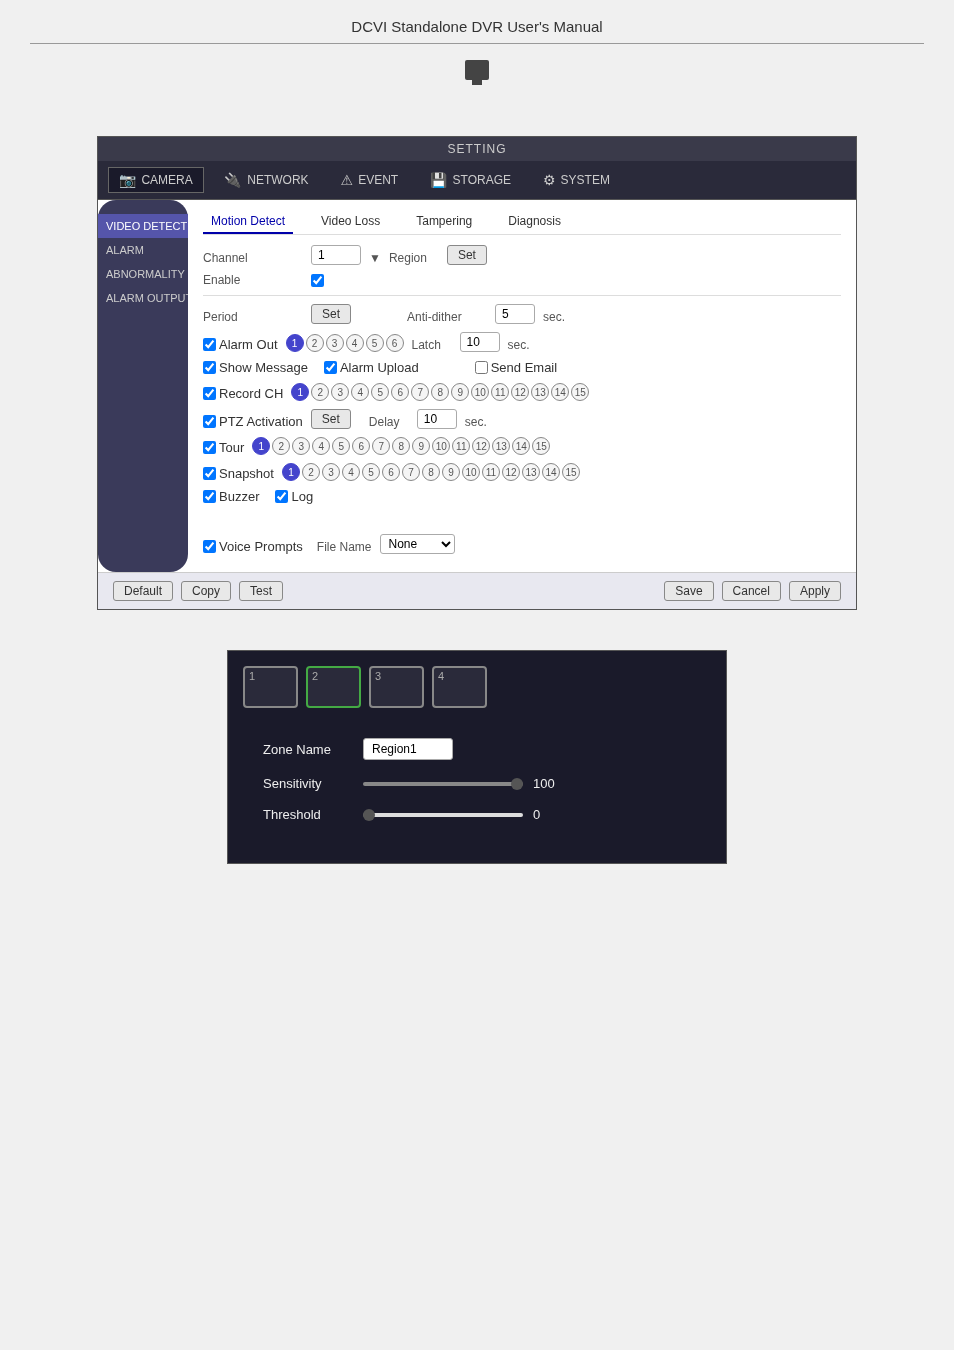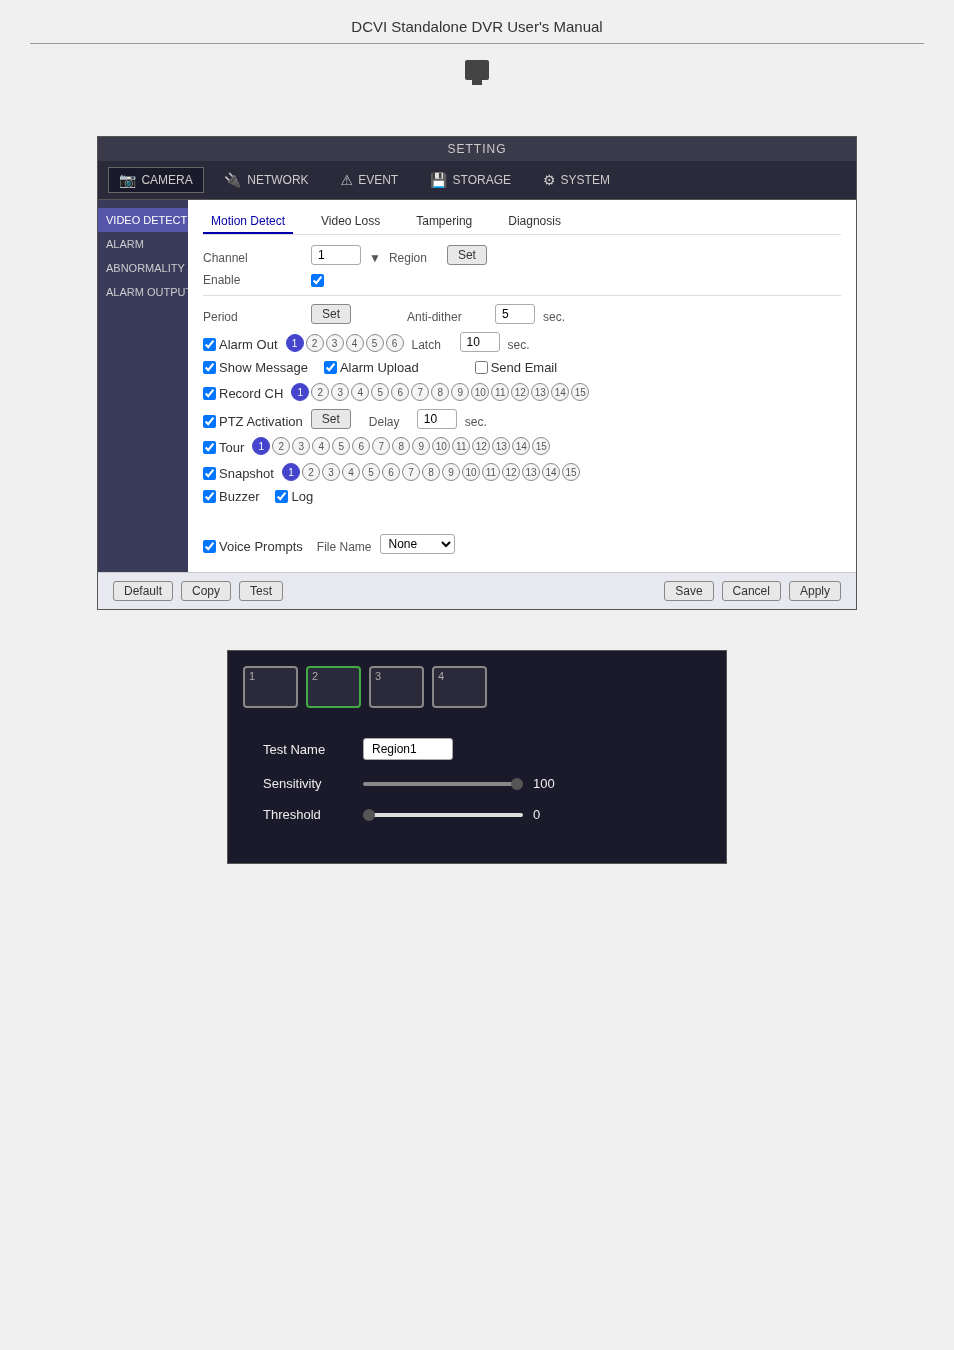--- a/index.html
+++ b/index.html
@@ -93,22 +93,23 @@
     
     .content-area {
       background: #fff;
       display: flex;
     }
 
     
     .sidebar {
       width: 90px;
       background: #3a3a5a;
-      padding: 8px 0;
+      padding: 14px 0;
       flex-shrink: 0;
+      border-radius: 18px;
     }
     .sidebar-item {
       color: #ccc;
       font-size: 11px;
       padding: 6px 8px;
       cursor: pointer;
       white-space: nowrap;
     }
     .sidebar-item.active {
       background: #5555aa;
@@ -598,21 +599,21 @@
       <span class="tab-num">3</span>
     </div>
     <div class="region-tab">
       <span class="tab-num">4</span>
     </div>
   </div>
 
   <div class="region-form">
 
     <div class="region-form-row">
-      <span class="region-label">Test Name</span>
+      <span class="region-label">Zone Name</span>
       <input class="region-input" type="text" value="Region1" style="">
     </div>
 
     <div class="region-form-row">
       <span class="region-label">Sensitivity</span>
       <div class="slider-container">
         <input type="range" class="slider" min="0" max="100" value="100" style="">
         <span class="slider-value">100</span>
       </div>
     </div>

